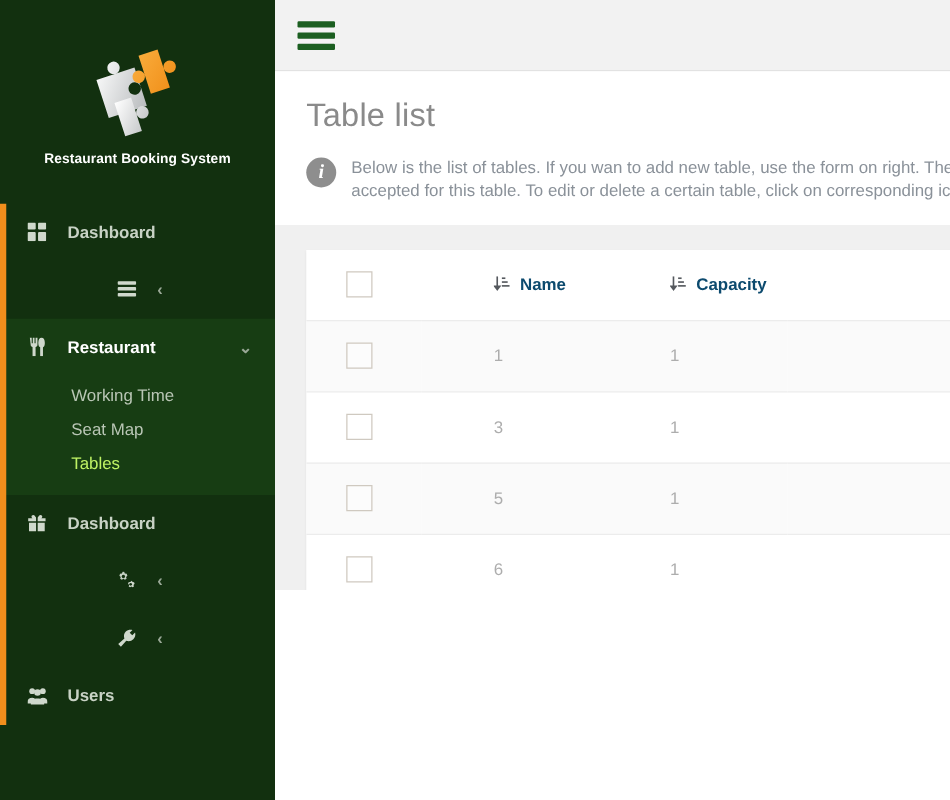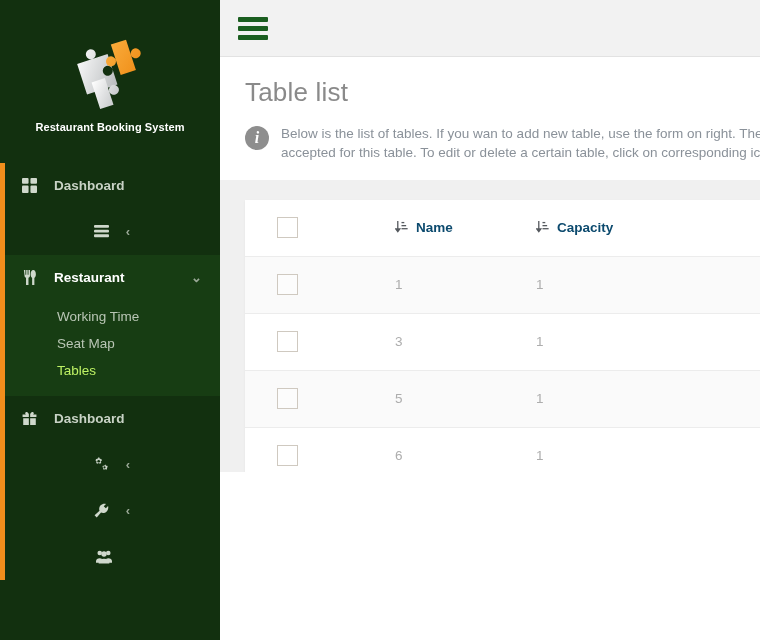--- a/index.html
+++ b/index.html
@@ -239,20 +239,21 @@
       <div class="nav-group">
         <div class="nav-item">
           <span class="ico">
             <svg width="16" height="15" viewBox="0 0 18 16" fill="currentColor">
                 <circle cx="4.2" cy="4" r="2.6"></circle>
                 <circle cx="13.8" cy="4" r="2.6"></circle>
                 <circle cx="9" cy="5.2" r="3"></circle>
                 <path d="M0 13.4c0-2.2 1.9-3.4 4.2-3.4.9 0 1.7.2 2.4.6-1 .8-1.5 1.9-1.5 3.3V15H0zM13 13.9c0-1.4-.5-2.5-1.5-3.3.7-.4 1.5-.6 2.4-.6 2.3 0 4.1 1.2 4.1 3.4V15h-5zM3 14.3c0-2.4 2.4-3.8 6-3.8s6 1.4 6 3.8V16H3z"></path>
               </svg>
           </span>
+          <span class="lbl">Users</span>
           <span class="caret"></span>
         </div>
       </div>
 
     </nav>
   </aside>
 
   <section class="main">
 
     <div class="topbar">

